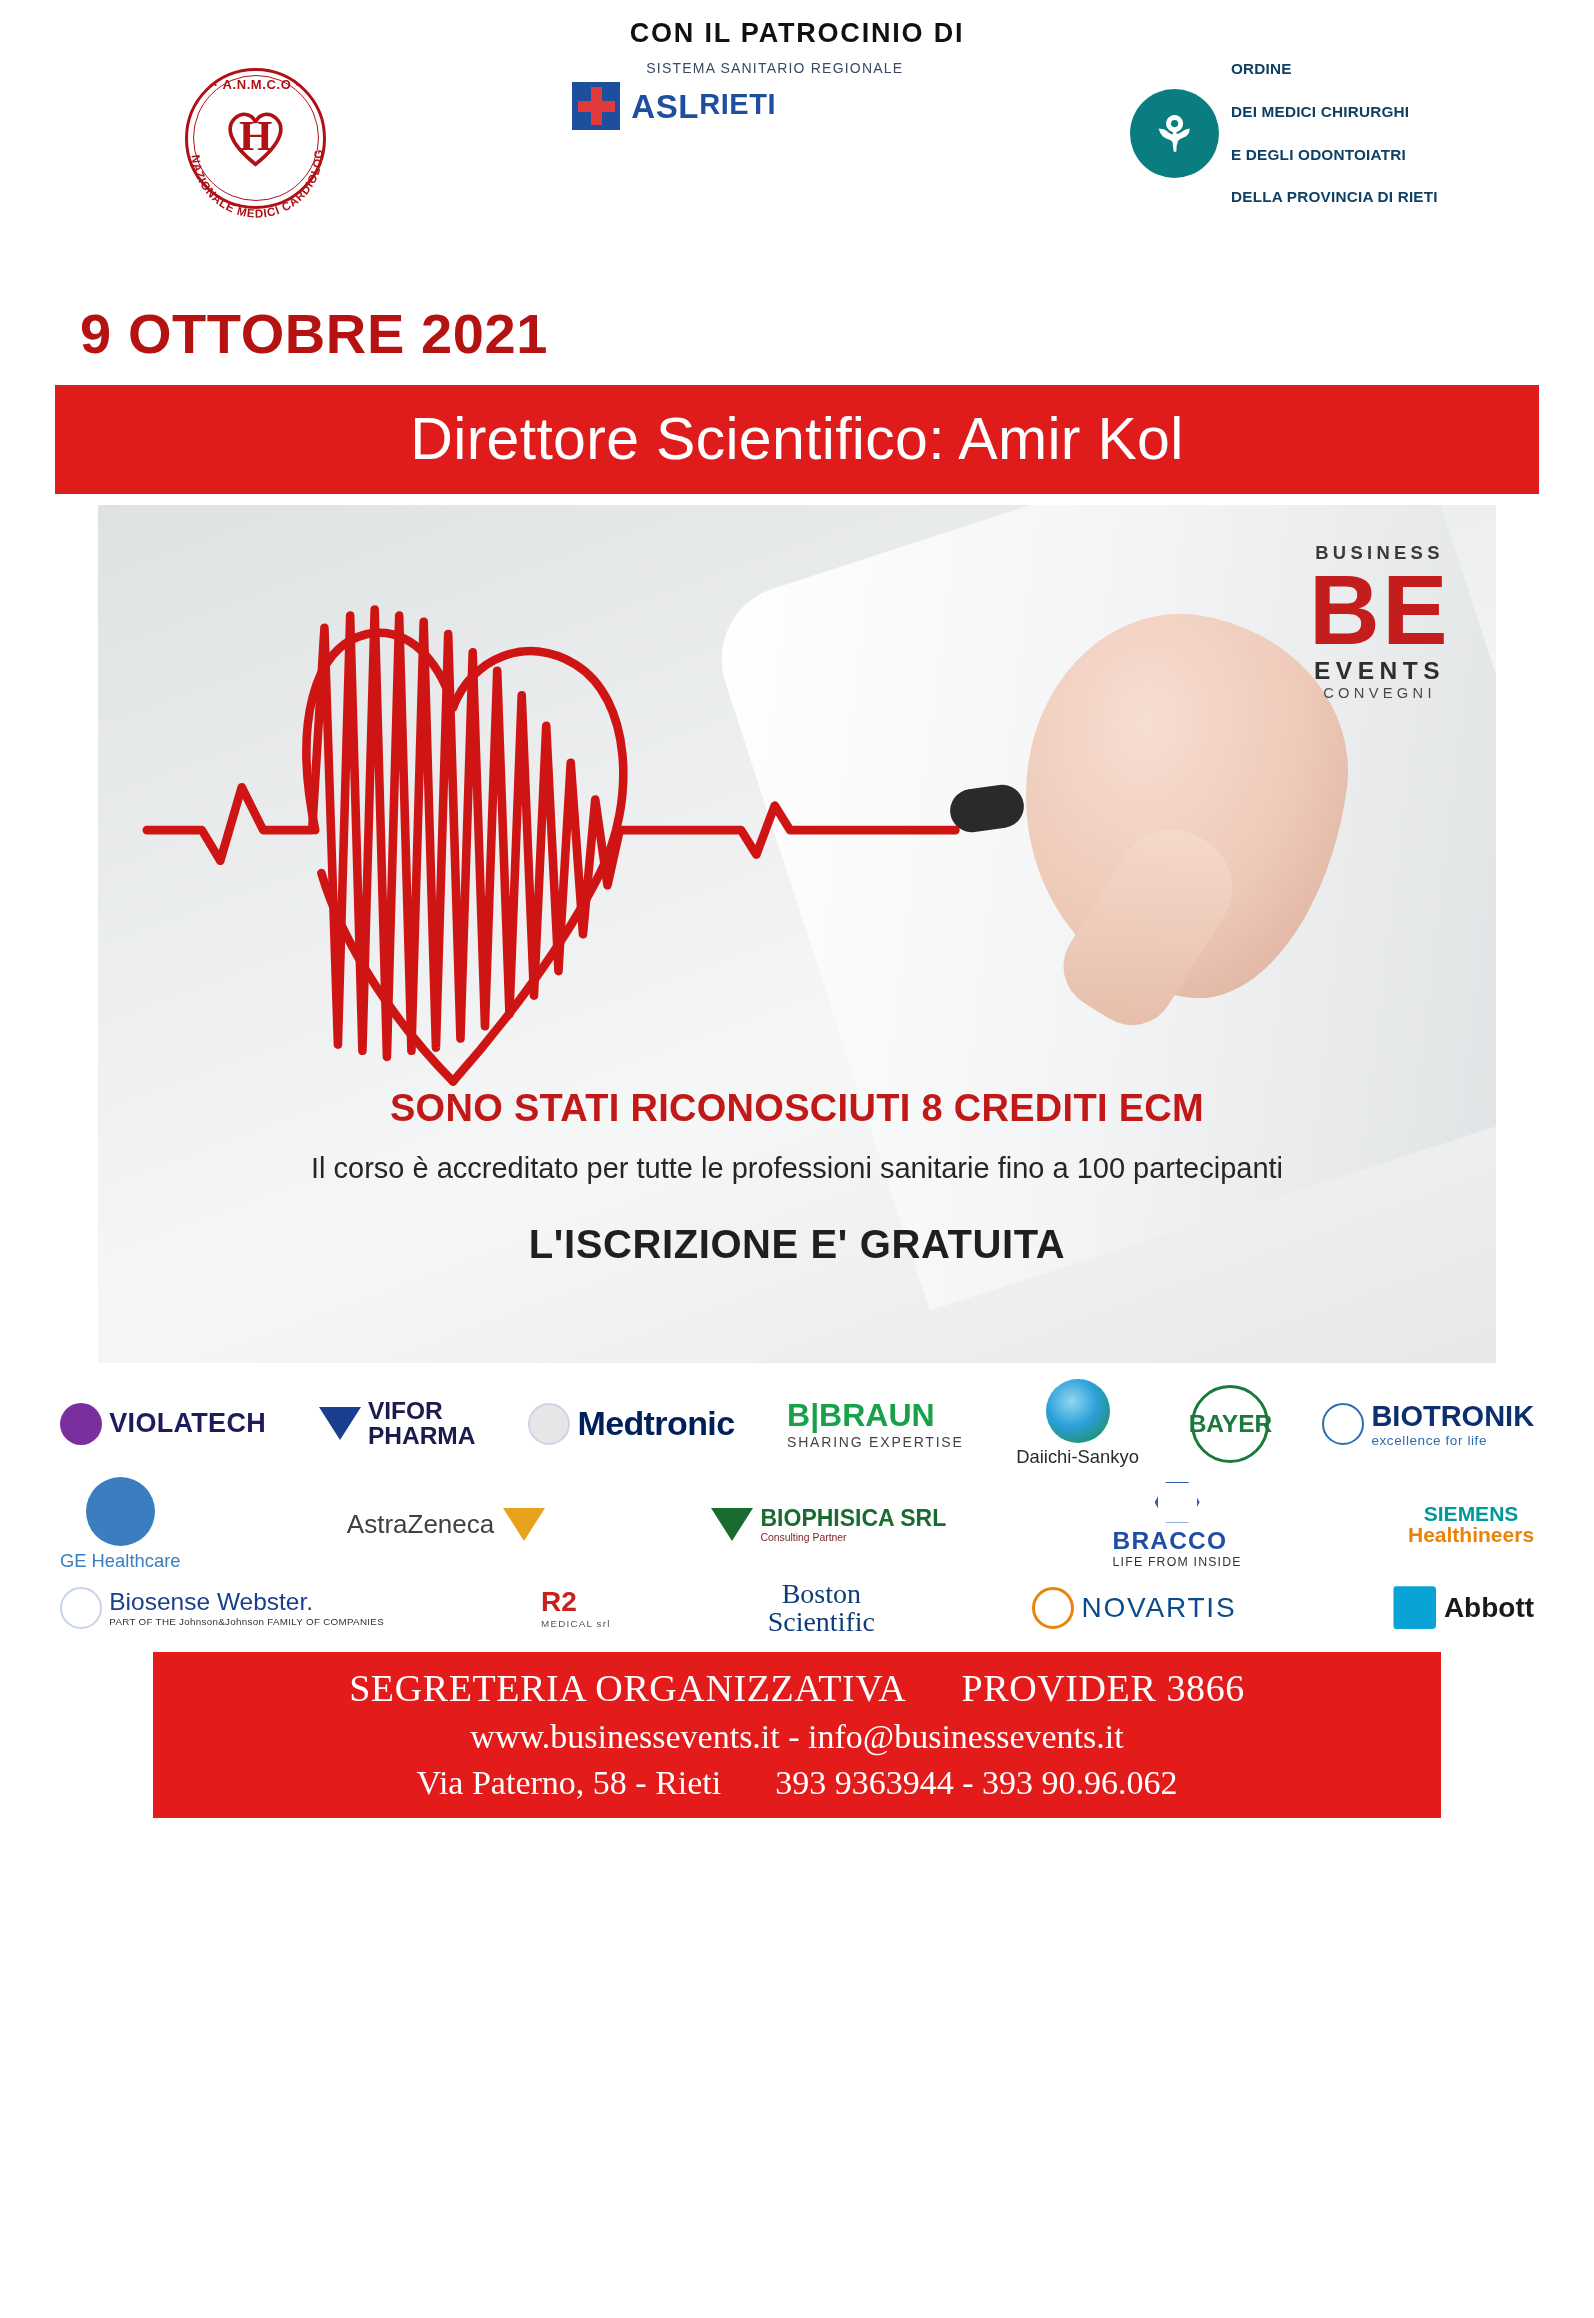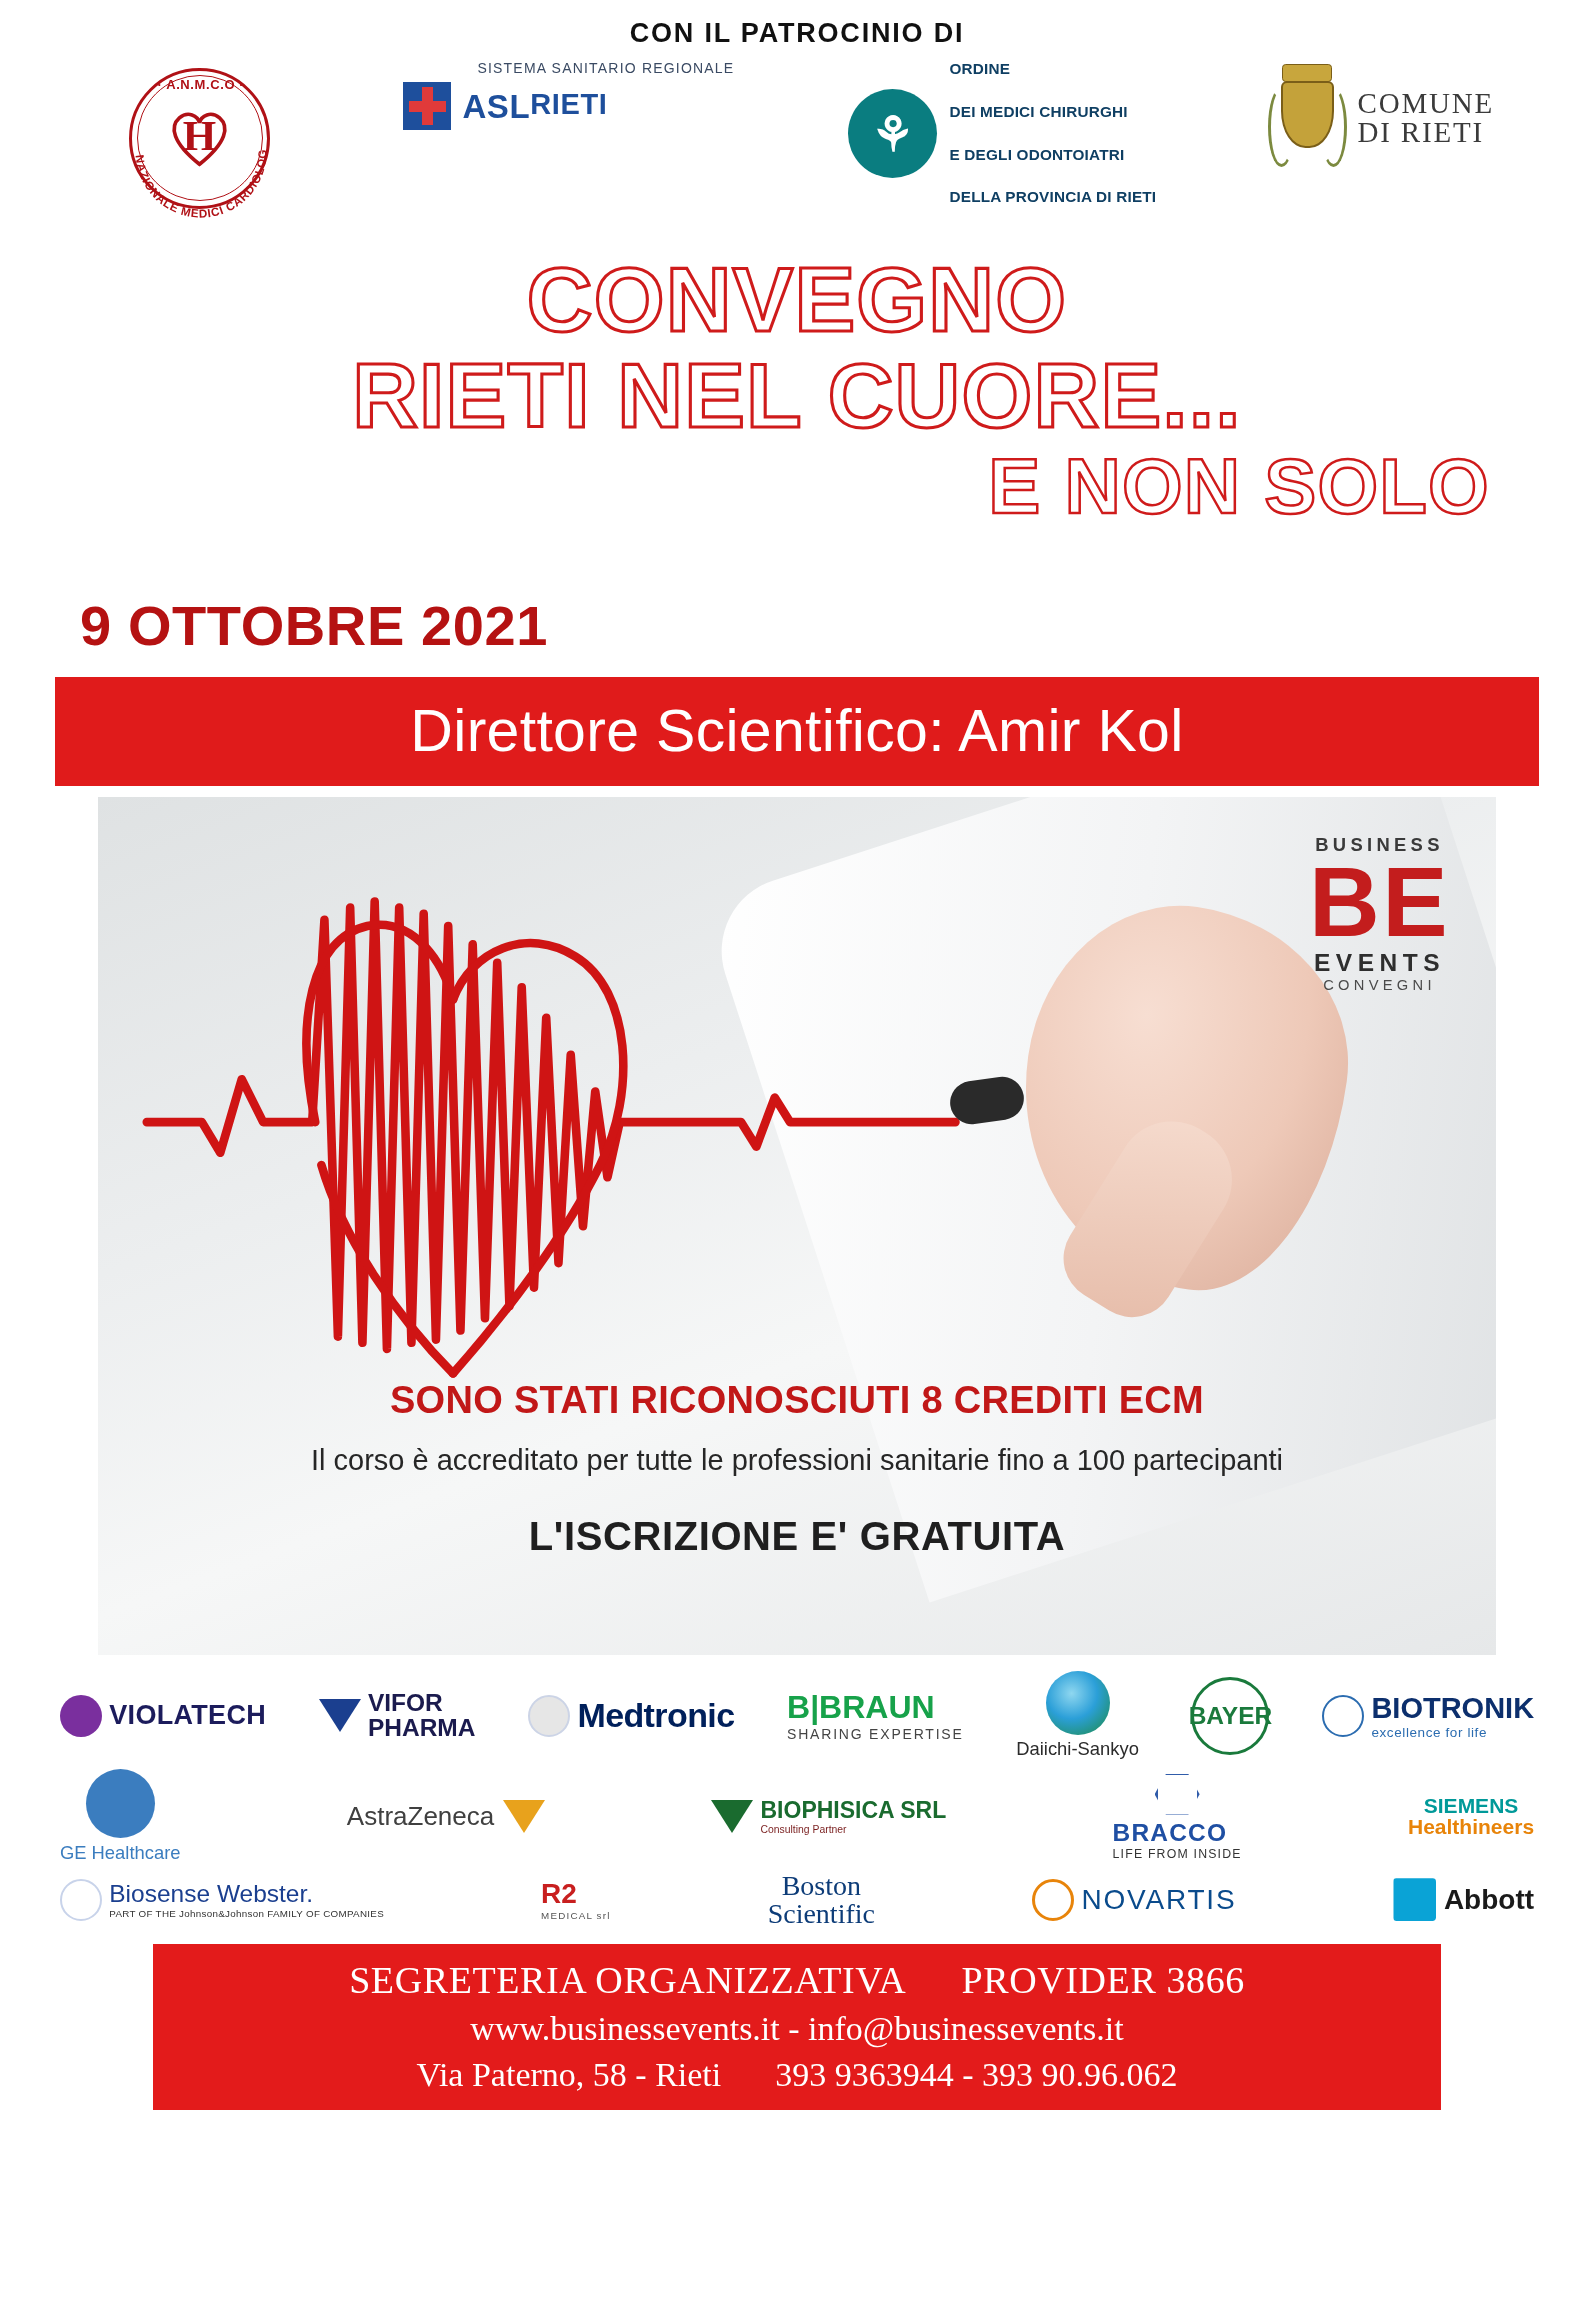--- a/index.html
+++ b/index.html
@@ -508,39 +508,22 @@
         <div class="glyph">⚘</div>
       </div>
       <div class="lines">
         <div>ORDINE</div>
         <div>DEI MEDICI CHIRURGHI</div>
         <div>E DEGLI ODONTOIATRI</div>
         <div>DELLA PROVINCIA DI RIETI</div>
       </div>
     </div>
 
-    <div class="comune">
-      <div class="crest">
-        <div class="leafL"></div>
-        <div class="leafR"></div>
-        <div class="crown"></div>
-        <div class="shield"></div>
-      </div>
-      <div class="txt">
-        <div class="t1">COMUNE</div>
-        <div class="t2">DI RIETI</div>
-      </div>
-    </div>
   </div>
 
-  <div class="title-block">
-    <div class="outline-text t-line1">CONVEGNO</div>
-    <div class="outline-text t-line2">RIETI NEL CUORE...</div>
-    <div class="outline-text t-line3">E  NON SOLO</div>
-  </div>
 
   <div class="date-venue">
     <div class="date">9 OTTOBRE 2021</div>
   </div>
 
   <div class="director-bar">
     <div class="txt">Direttore Scientifico: Amir Kol</div>
   </div>
 
   <div class="image-wrap">

